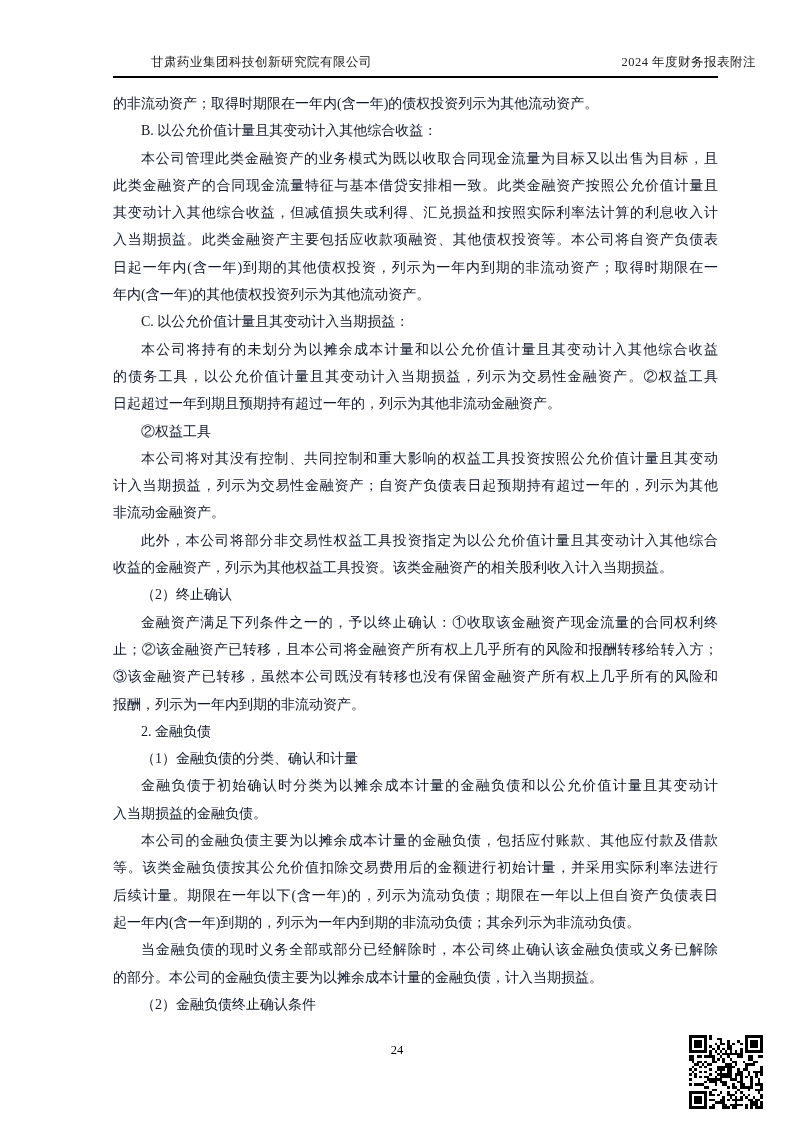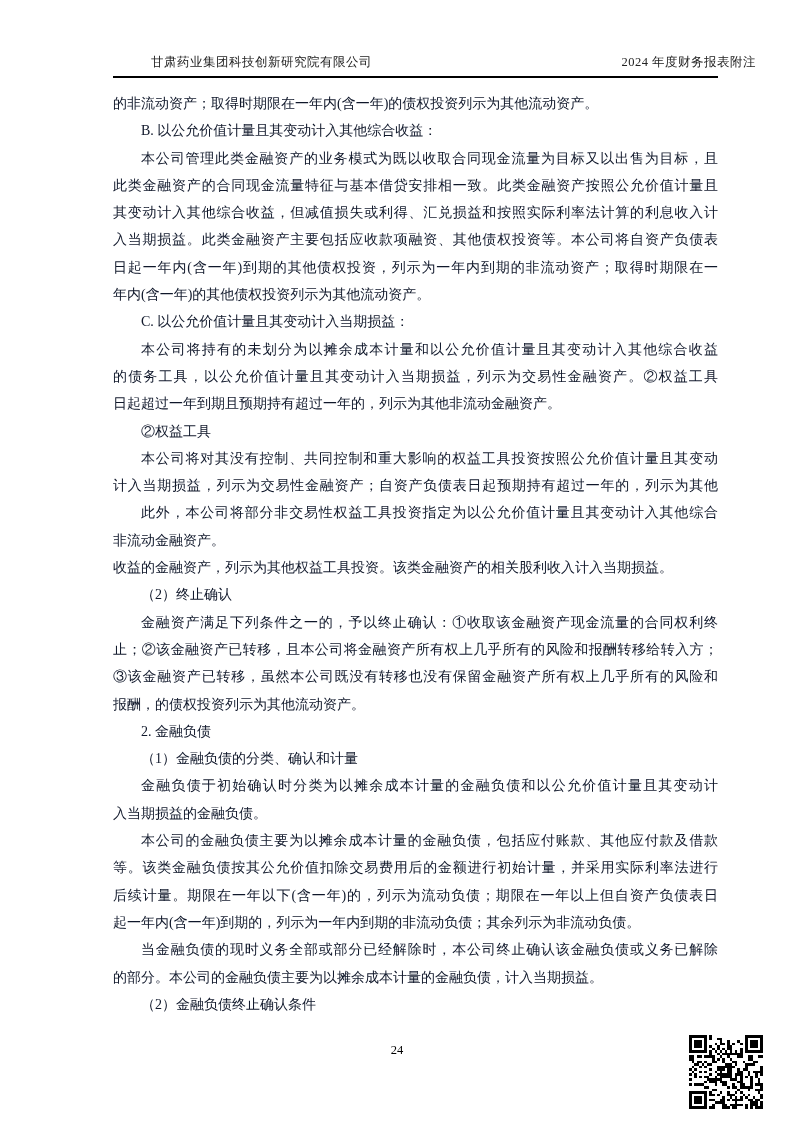--- a/index.html
+++ b/index.html
@@ -94,28 +94,28 @@
       <div class="line justify">入当期损益。此类金融资产主要包括应收款项融资、其他债权投资等。本公司将自资产负债表</div>
       <div class="line justify">日起一年内(含一年)到期的其他债权投资，列示为一年内到期的非流动资产；取得时期限在一</div>
       <div class="line">年内(含一年)的其他债权投资列示为其他流动资产。</div>
       <div class="line indent">C. 以公允价值计量且其变动计入当期损益：</div>
       <div class="line indent justify">本公司将持有的未划分为以摊余成本计量和以公允价值计量且其变动计入其他综合收益</div>
       <div class="line justify">的债务工具，以公允价值计量且其变动计入当期损益，列示为交易性金融资产。②权益工具</div>
       <div class="line">日起超过一年到期且预期持有超过一年的，列示为其他非流动金融资产。</div>
       <div class="line indent">②权益工具</div>
       <div class="line indent justify">本公司将对其没有控制、共同控制和重大影响的权益工具投资按照公允价值计量且其变动</div>
       <div class="line justify">计入当期损益，列示为交易性金融资产；自资产负债表日起预期持有超过一年的，列示为其他</div>
+      <div class="line">非流动金融资产。</div>
       <div class="line indent justify">此外，本公司将部分非交易性权益工具投资指定为以公允价值计量且其变动计入其他综合</div>
-      <div class="line">非流动金融资产。</div>
       <div class="line">收益的金融资产，列示为其他权益工具投资。该类金融资产的相关股利收入计入当期损益。</div>
       <div class="line indent">（2）终止确认</div>
       <div class="line indent justify">金融资产满足下列条件之一的，予以终止确认：①收取该金融资产现金流量的合同权利终</div>
       <div class="line justify">止；②该金融资产已转移，且本公司将金融资产所有权上几乎所有的风险和报酬转移给转入方；</div>
       <div class="line justify">③该金融资产已转移，虽然本公司既没有转移也没有保留金融资产所有权上几乎所有的风险和</div>
-      <div class="line">报酬，的债权投资列示为其他流动资产。</div>
+      <div class="line">报酬，列示为一年内到期的非流动资产。</div>
       <div class="line indent">2. 金融负债</div>
       <div class="line indent">（1）金融负债的分类、确认和计量</div>
       <div class="line indent justify">金融负债于初始确认时分类为以摊余成本计量的金融负债和以公允价值计量且其变动计</div>
       <div class="line">入当期损益的金融负债。</div>
       <div class="line indent justify">本公司的金融负债主要为以摊余成本计量的金融负债，包括应付账款、其他应付款及借款</div>
       <div class="line justify">等。该类金融负债按其公允价值扣除交易费用后的金额进行初始计量，并采用实际利率法进行</div>
       <div class="line justify">后续计量。期限在一年以下(含一年)的，列示为流动负债；期限在一年以上但自资产负债表日</div>
       <div class="line">起一年内(含一年)到期的，列示为一年内到期的非流动负债；其余列示为非流动负债。</div>
       <div class="line indent justify">当金融负债的现时义务全部或部分已经解除时，本公司终止确认该金融负债或义务已解除</div>
       <div class="line">的部分。本公司的金融负债主要为以摊余成本计量的金融负债，计入当期损益。</div>

